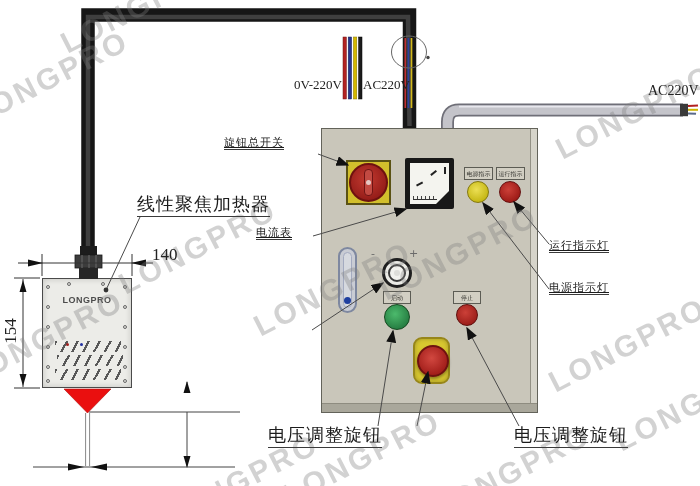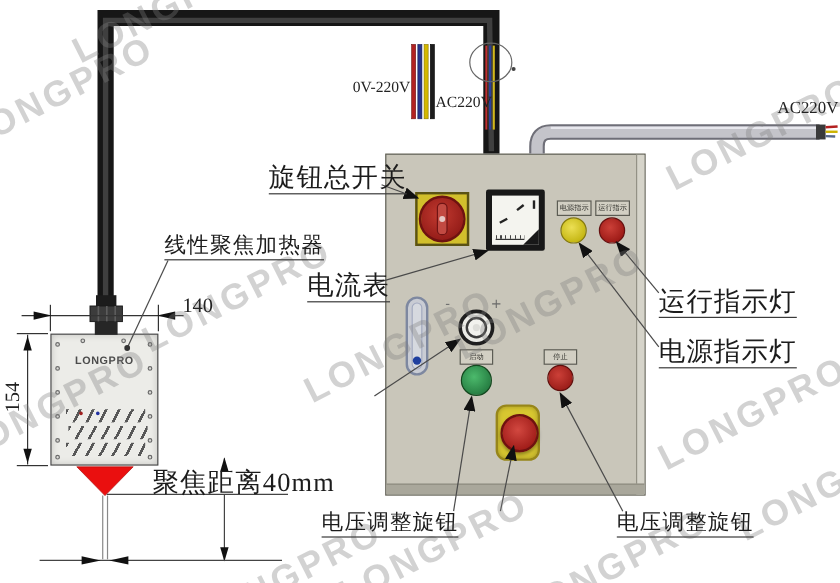--- a/index.html
+++ b/index.html
@@ -9,21 +9,21 @@
   svg.overlay{position:absolute;left:0;top:0;z-index:3;pointer-events:none;}
 
   
   .wm{position:absolute;z-index:4;color:rgba(125,125,125,0.35);font-family:"Liberation Sans","DejaVu Sans",sans-serif;
       font-size:30px;font-weight:700;letter-spacing:3px;white-space:nowrap;
       transform:translate(-50%,-50%) rotate(-27deg);pointer-events:none;}
 
   
   .lbl{position:absolute;z-index:5;color:#1c1c1c;white-space:nowrap;letter-spacing:1px;line-height:1.1;}
   .lbl.u{border-bottom:1px solid #3a3a3a;padding-bottom:1px;}
-  .f17{font-size:22px;} .f18{font-size:18px;}
+  .f17{font-size:11px;text-decoration:underline;} .f18{font-size:18px;}
   .dimtxt{position:absolute;z-index:5;color:#222;font-size:17px;white-space:nowrap;}
   .wiretxt{position:absolute;z-index:5;color:#222;font-size:13px;white-space:nowrap;}
 
   
   .heater{position:absolute;left:42px;top:278px;width:90px;height:110px;z-index:2;
           background:#ecece8;border:1px solid #4a4a4a;
           box-shadow:inset 0 0 6px rgba(0,0,0,0.18);}
   .screw{position:absolute;width:4px;height:4px;border-radius:50%;
          background:#dcdcd8;border:1px solid #6a6a6a;}
   .hlogo{position:absolute;left:0;top:16px;width:100%;text-align:center;
@@ -286,22 +286,21 @@
   </svg>
 
   <div class="lbl u f17" style="left:224px;top:136px">旋钮总开关</div>
   <div class="lbl u f18" style="left:137px;top:195px">线性聚焦加热器</div>
   <div class="lbl u f17" style="left:256px;top:226px">电流表</div>
   <div class="lbl u f17" style="left:549px;top:239px">运行指示灯</div>
   <div class="lbl u f17" style="left:549px;top:281px">电源指示灯</div>
   <div class="lbl u f18" style="left:268px;top:426px">电压调整旋钮</div>
   <div class="lbl u f18" style="left:514px;top:426px">电压调整旋钮</div>
 
-  <div class="lbl f17" style="left:127px;top:390px">聚焦距离40mm</div>
 
   <div class="dimtxt" style="left:152px;top:245px">140</div>
   <div class="dimtxt r90" style="left:-9px;top:321px;width:40px;text-align:center">154</div>
 
-  <div class="wiretxt" style="left:294px;top:65px">0V-220V</div>
+  <div class="wiretxt" style="left:294px;top:77px">0V-220V</div>
   <div class="wiretxt" style="left:363px;top:77px">AC220V</div>
   <div class="wiretxt" style="left:648px;top:83px;font-size:14px">AC220V</div>
 
 </div>
 
 </body></html>

